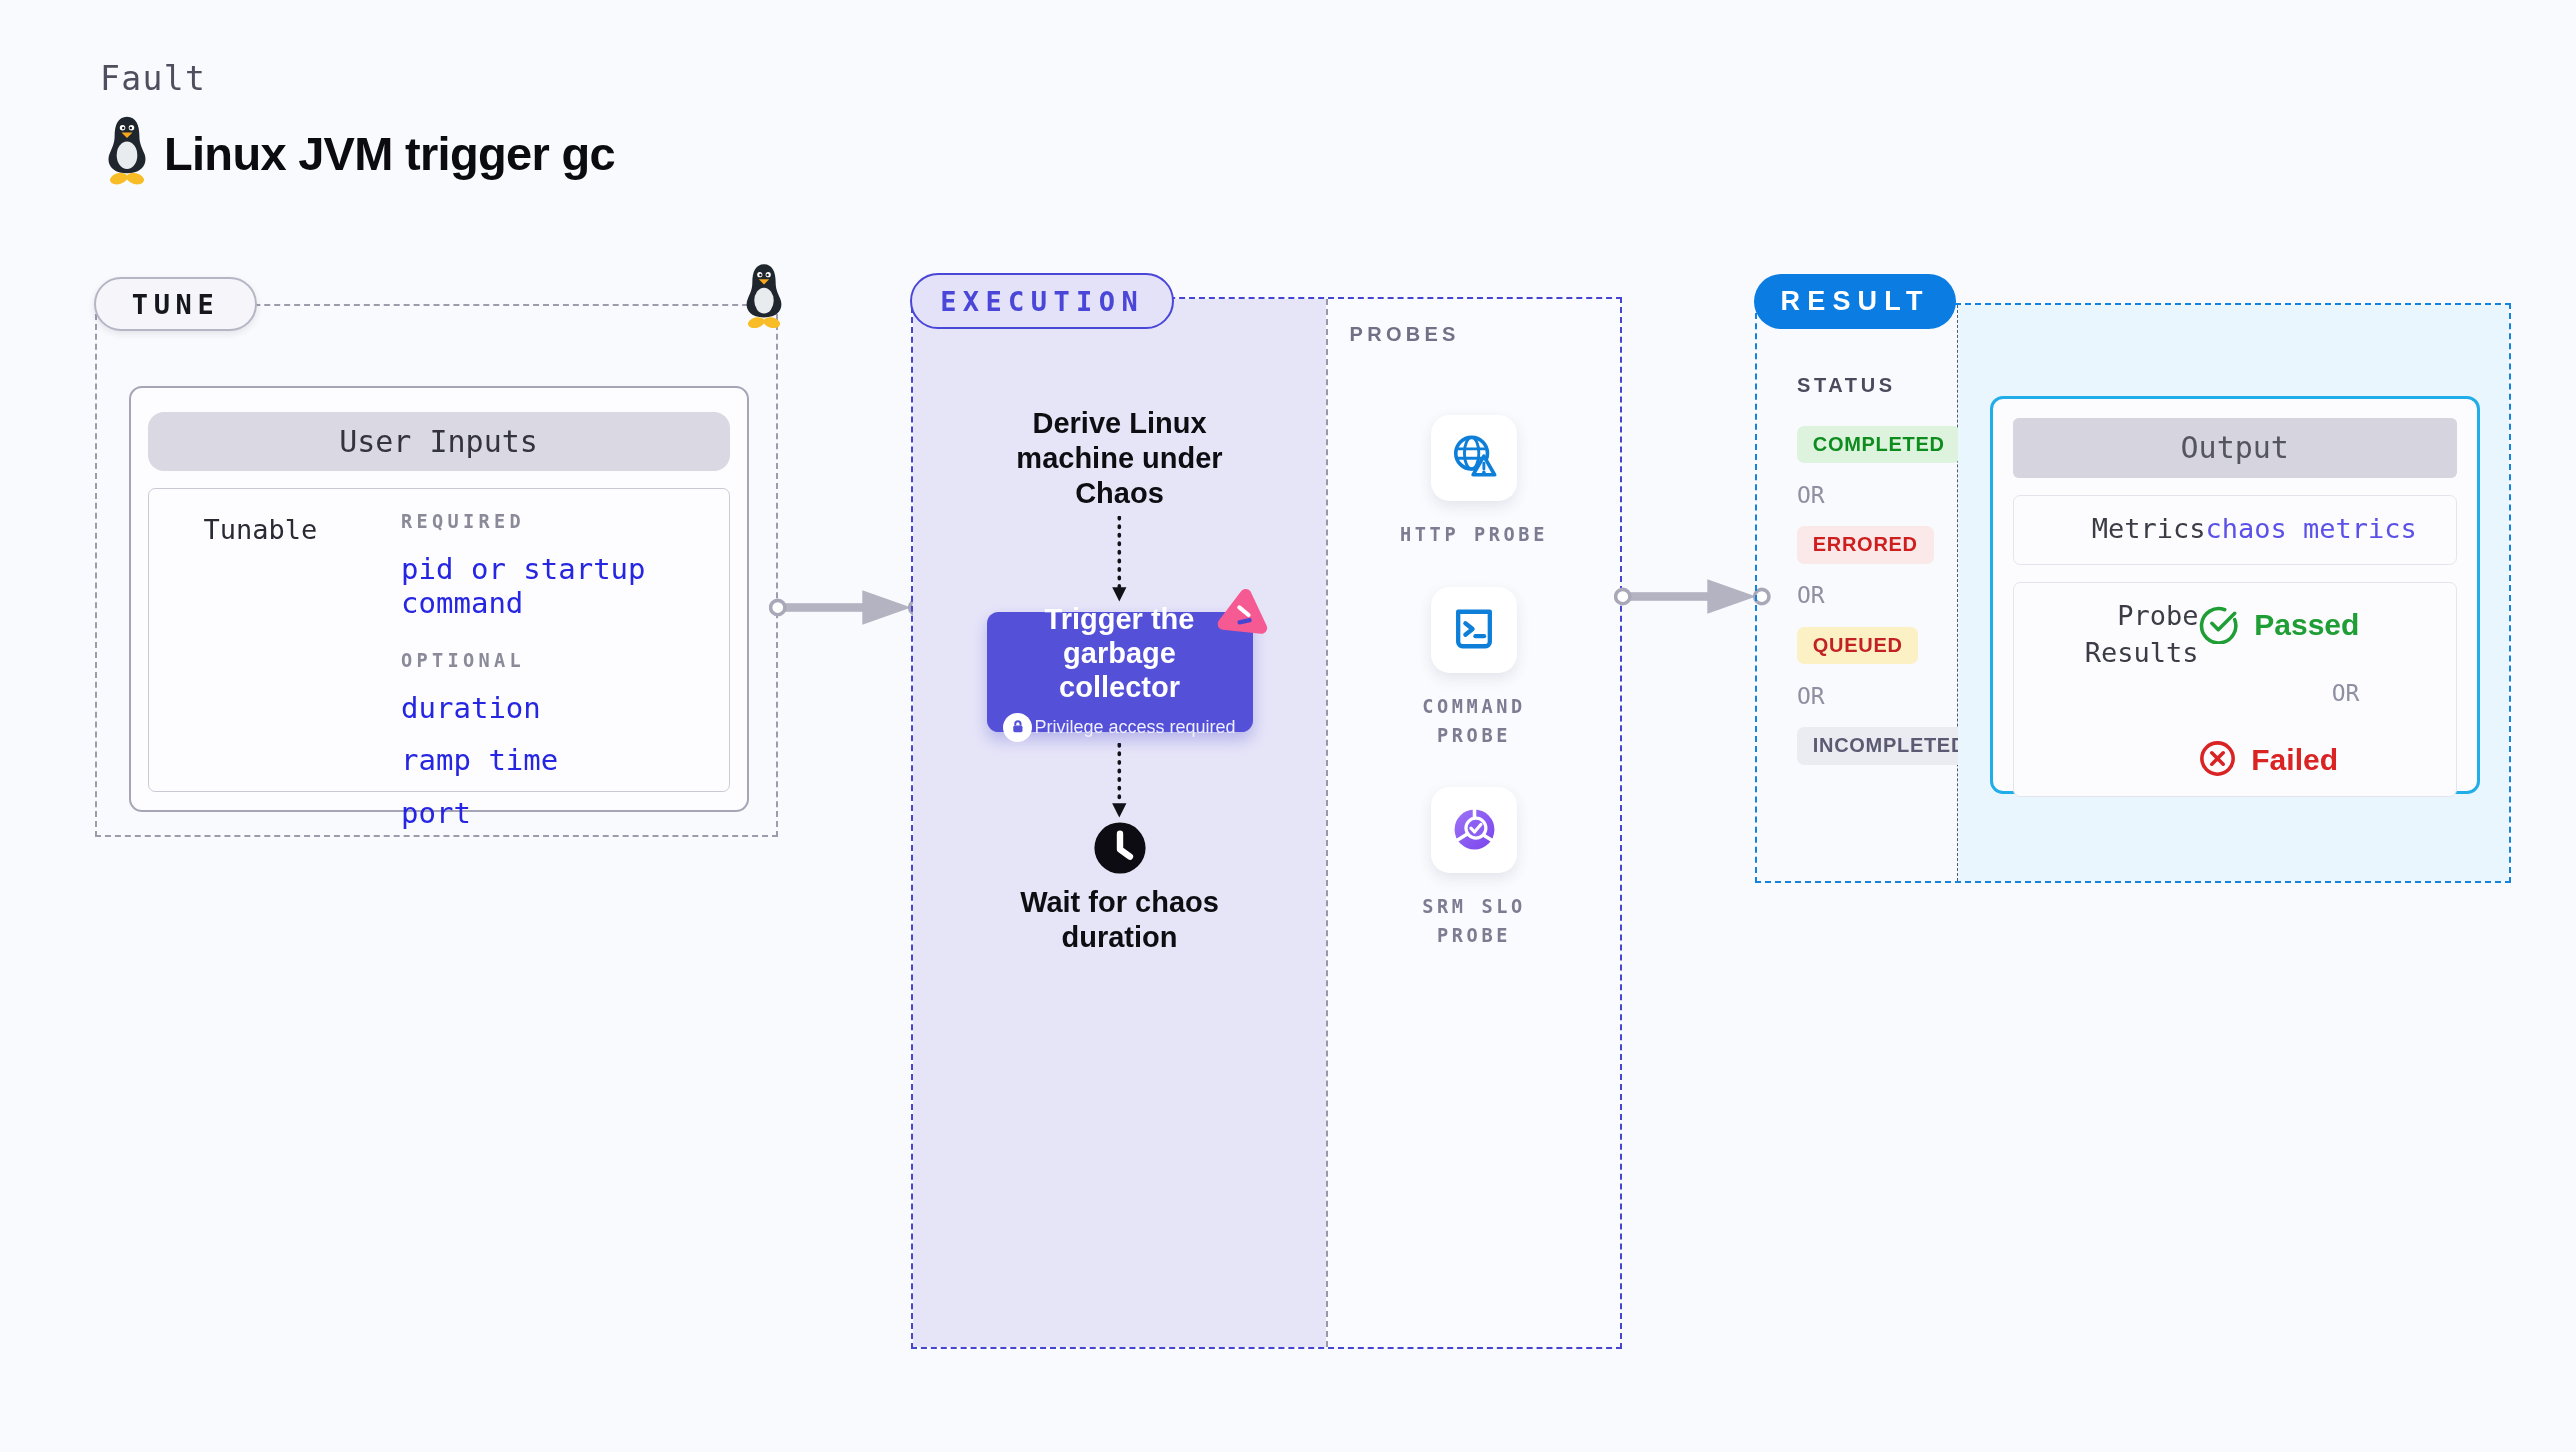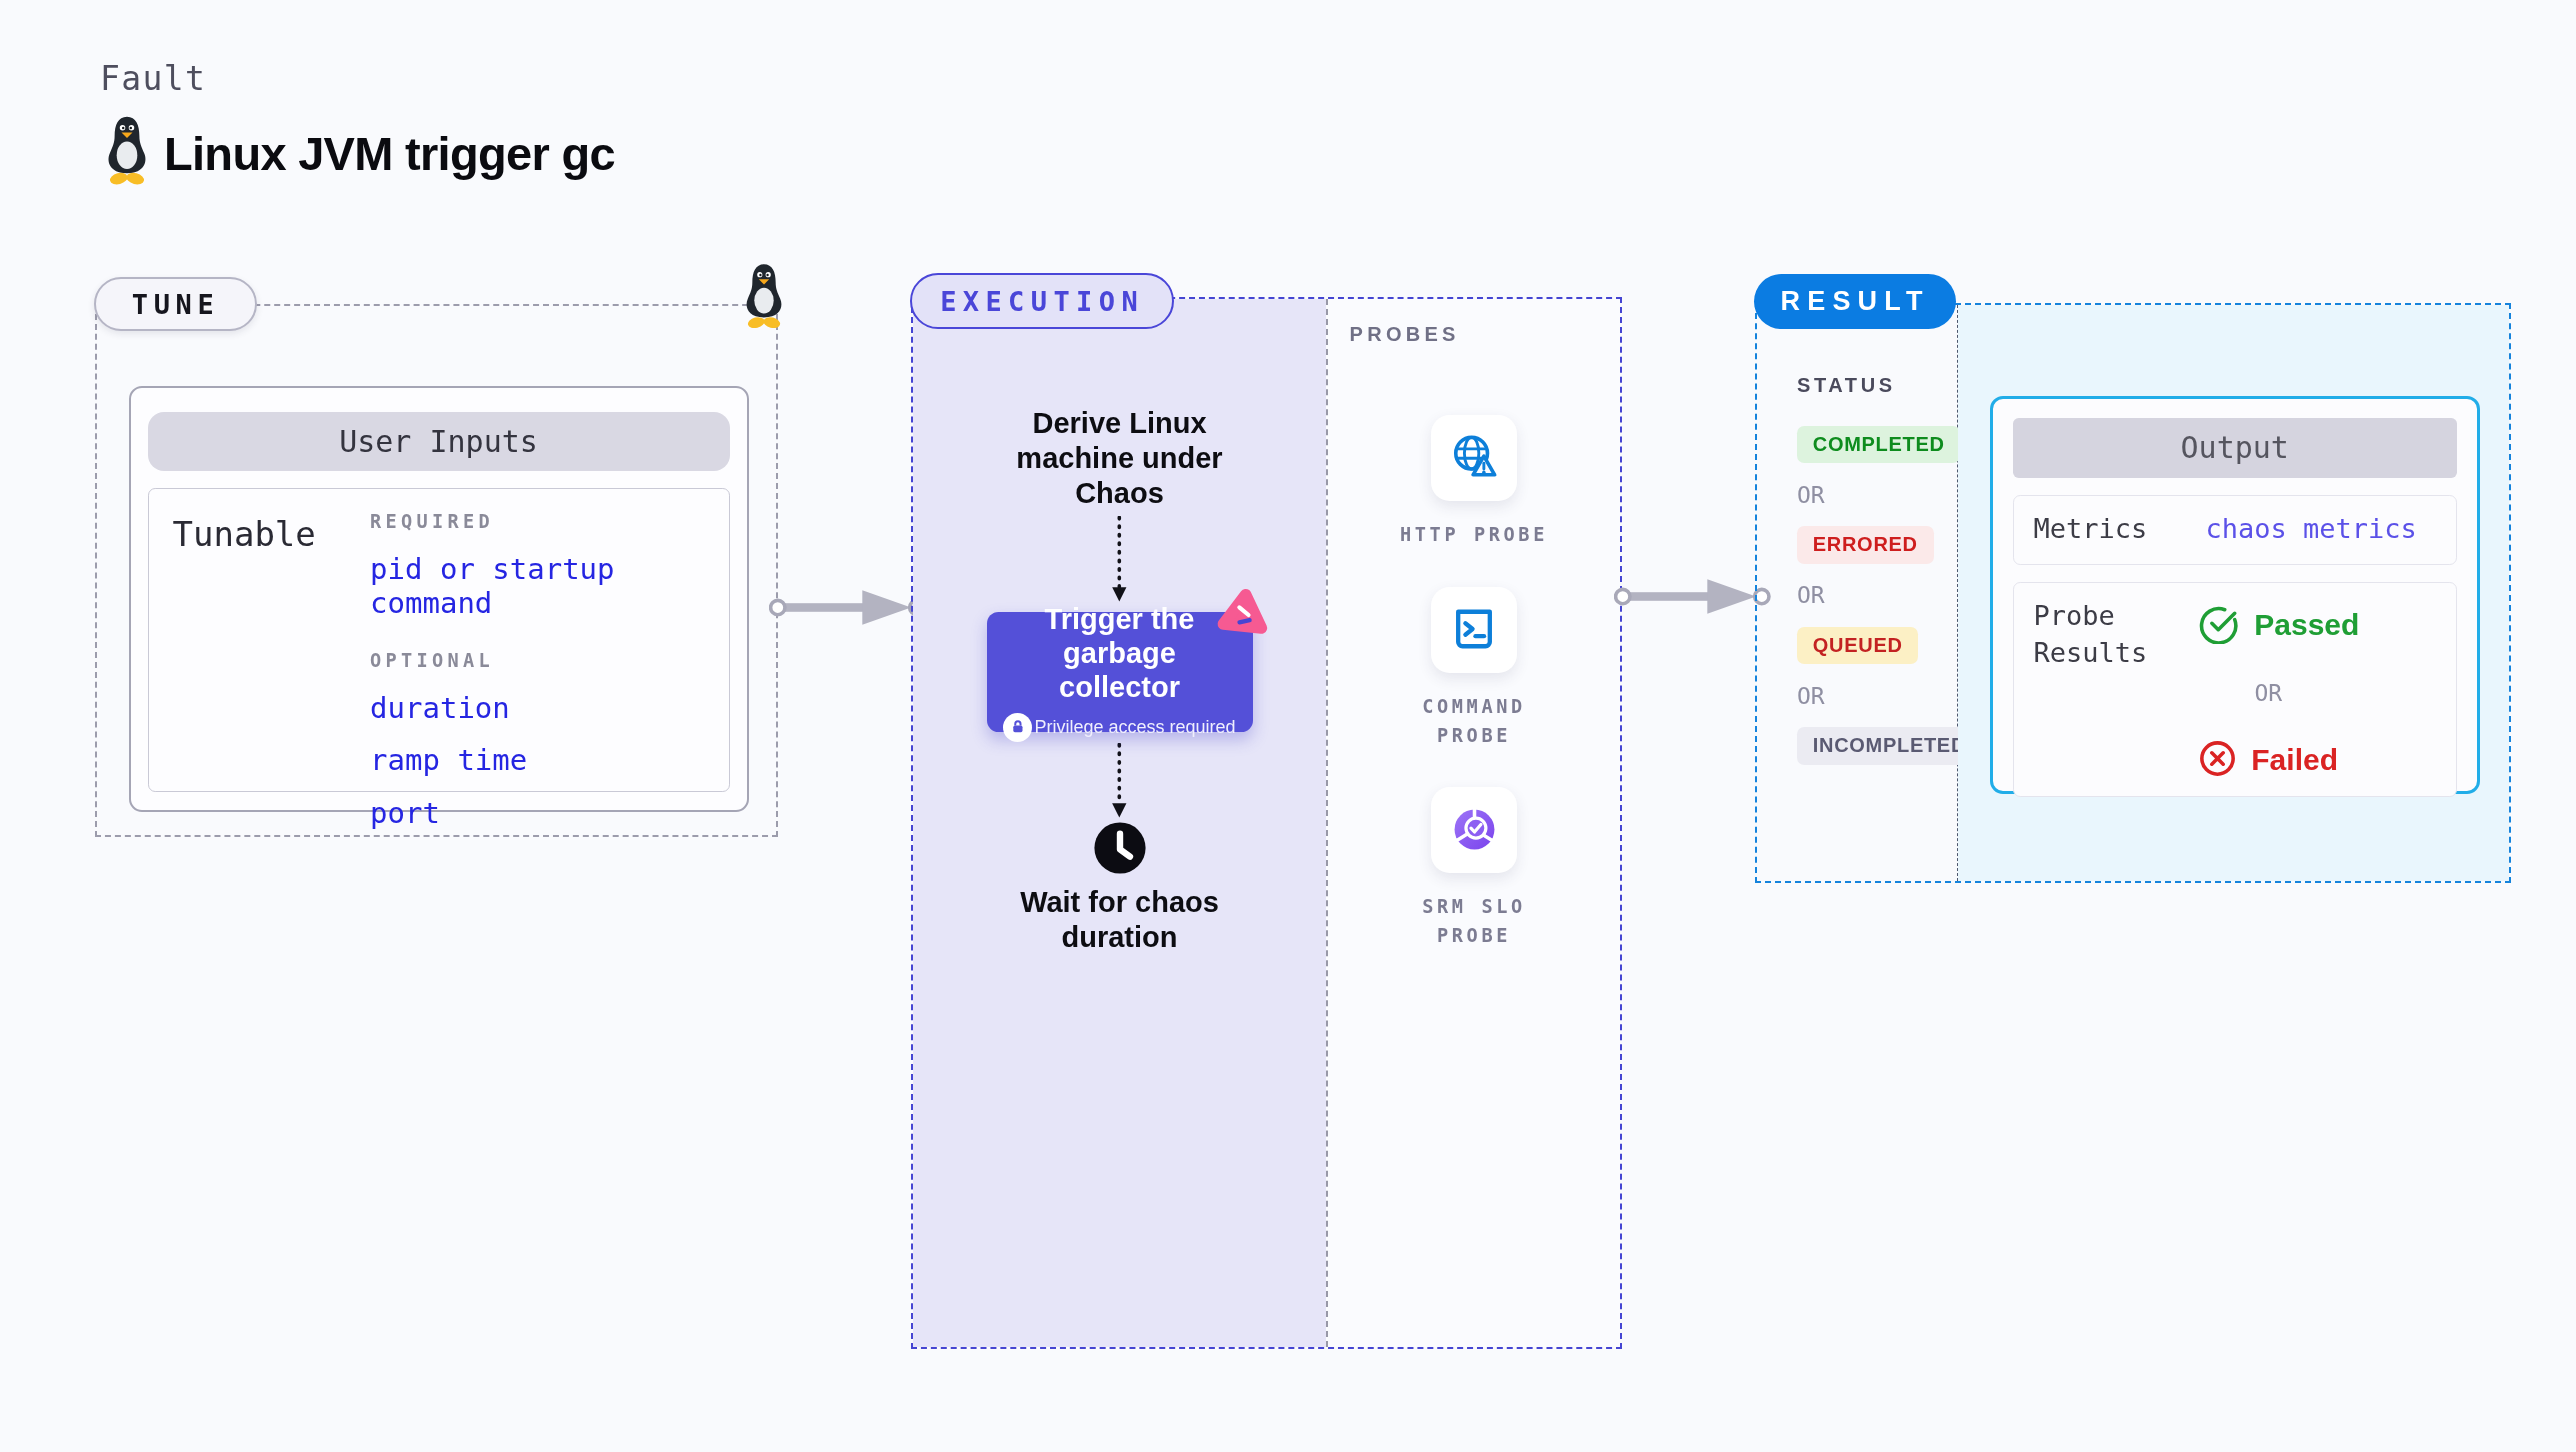--- a/index.html
+++ b/index.html
@@ -36,21 +36,21 @@
 
   
   .tux-on-border { position:absolute; right:-8.6px; top:-43px; }
   .ui-card { position:absolute; left:31.5px; top:80px; width:620px; height:426px;
     background:#fdfdff; border:2.1px solid #a5a5b5; border-radius:13px; padding:17px; }
   .ui-card-header { height:59px; background:#d9d8e3; border-radius:16px;
     display:flex; align-items:center; justify-content:center;
     font-size:30px; color:#34343f; margin-top:7.2px; }
   .ui-card-body { margin-top:17px; height:304px; border:1.4px solid #c9c9d6; border-radius:7.2px;
     background:#fdfdff; display:flex; padding:21.5px 24px; }
-  .tunable-label { width:179px; font-size:34px; color:#2a2a34; padding-top:2.9px; }
+  .tunable-label { width:179px; font-size:27px; color:#2a2a34; padding-top:2.9px;margin-left:31px; }
   .param-col { flex:1; padding-left:18.6px; }
   .param-kind { font-size:18.6px; color:#8a8a99; letter-spacing:4.3px; font-weight:bold; }
   .param-link { font-size:29px; color:#2525e2; margin-top:18.6px; }
   .param-kind + .param-link { margin-top:20px; }
   .gap-lg { margin-top:30px; }
 
   
   .harrow { position:absolute; }
   .varrow { display:block; }
 
@@ -90,21 +90,21 @@
     display:flex; flex-direction:column; align-items:flex-start; gap:18.6px; }
   .status-heading { font-size:20px; font-weight:bold; color:#4a4a5c; letter-spacing:3.6px; margin-bottom:10px; }
   .status-badge { padding:7.2px 15.8px; border-radius:7.2px; font-size:20px; font-weight:bold; letter-spacing:0.7px; }
   .or-label { font-size:23px; color:#8f8fa2; }
   .output-panel { flex:1; background:#e9f6fd; }
   .output-card { margin:91px 29px 0 31.5px; height:398px; background:#fcfcfe;
     border:3.6px solid #21ade8; border-radius:13px; padding:18.6px 20px; }
   .output-header { height:60px; background:#d5d4df; border-radius:5.7px; display:flex;
     align-items:center; justify-content:center; font-size:30px; color:#55555f; }
   .output-row { margin-top:17px; border:1.4px solid #e4e4ed; border-radius:7.2px; background:#fcfcfe;
-    display:flex; padding:15.8px 20px; }
+    display:flex; padding:15.8px 20px;text-align:right; }
   .row-label { width:172px; flex-shrink:0; font-size:27px; color:#3c3c46; line-height:1.35; }
   .metrics-value { font-size:27px; color:#5b51e8; padding-top:1.4px; }
   .probe-results-row { min-height:215px; }
   .pr-values { display:flex; flex-direction:column; gap:34px; padding-top:5.7px; }
   .pr-line { display:flex; align-items:center; gap:15.8px; }
   .passed-text { font-size:30px; font-weight:bold; color:#1f9e35; }
   .failed-text { font-size:30px; font-weight:bold; color:#da2323; }
   .pr-or { margin-left:56px; }
 </style>
 </head>

